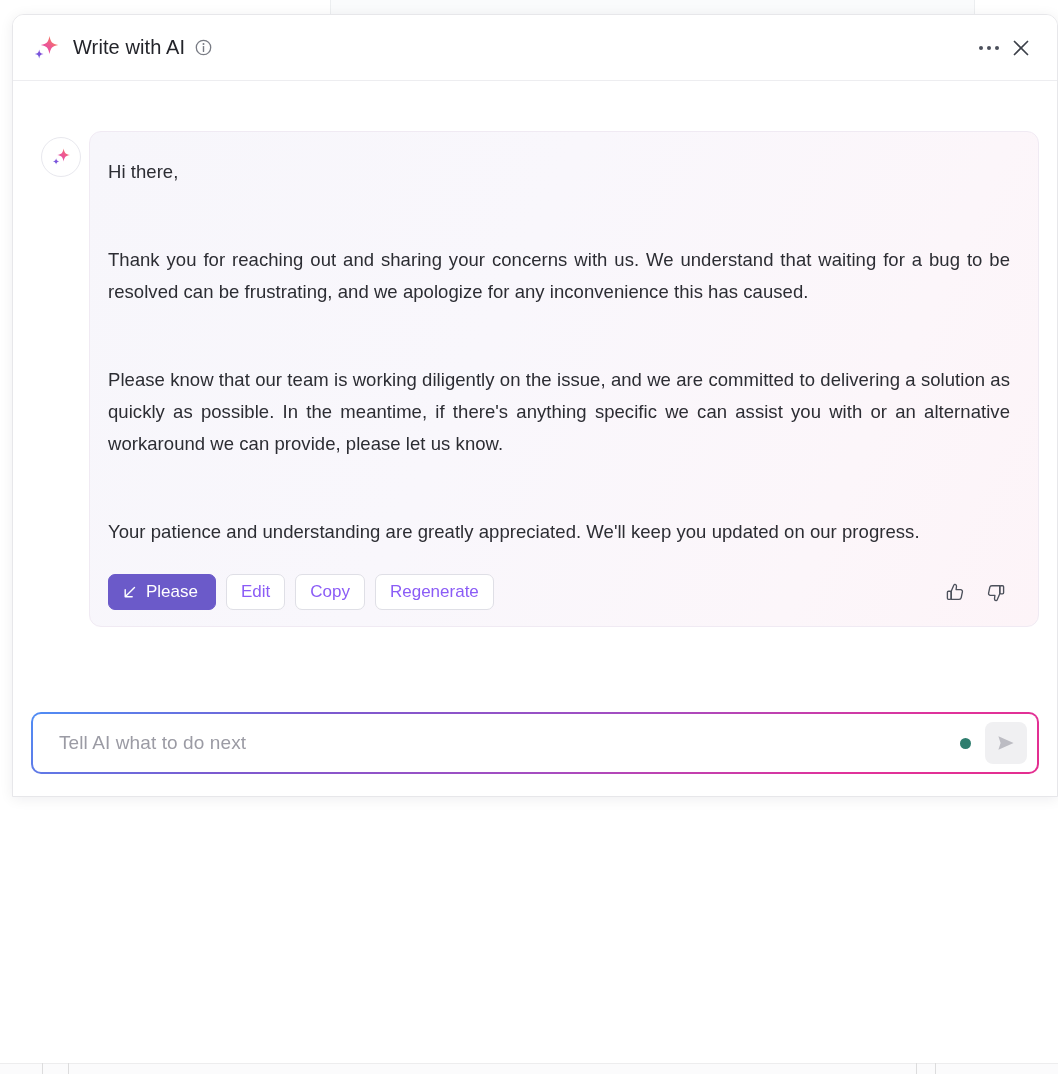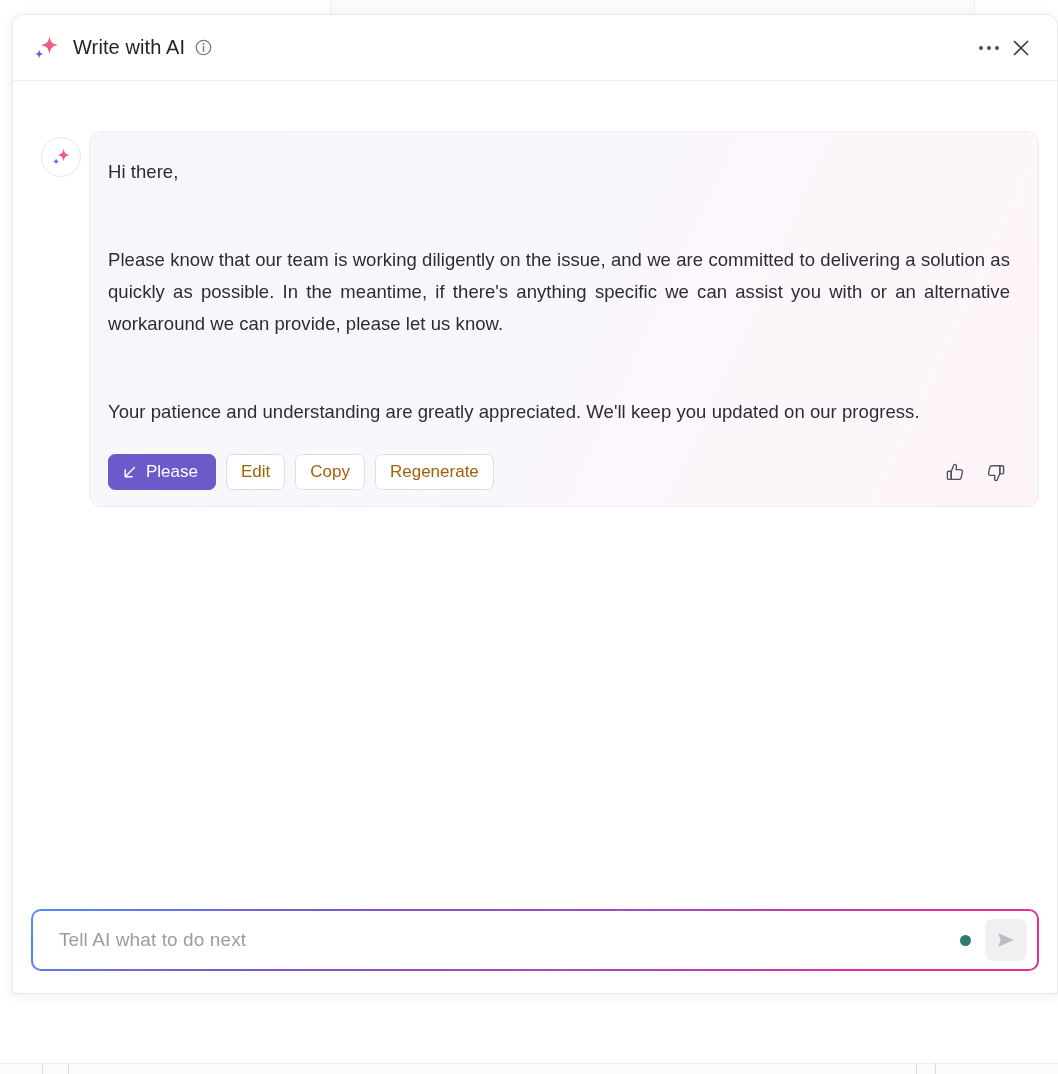--- a/index.html
+++ b/index.html
@@ -29,21 +29,21 @@
   .bg-tick {
     position: absolute;
     top: 1063px; width: 1px; height: 11px;
     background: #dcdcdd;
   }
 
   
   .panel {
     position: absolute;
     left: 12px; top: 14px;
-    width: 1046px; height: 980px;
+    width: 1046px; height: 783px;
     background: #ffffff;
     border: 1px solid #e7e7ea;
     border-top-left-radius: 12px;
     border-top-right-radius: 12px;
     box-shadow: 0 2px 14px rgba(20,20,40,.07);
     display: flex;
     flex-direction: column;
     overflow: hidden;
   }
 
@@ -150,21 +150,21 @@
     font-family: "Liberation Sans", sans-serif;
     font-size: 17px;
     border-radius: 7px;
     height: 36px;
     padding: 12px 14px;
     display: inline-flex;
     align-items: center;
     cursor: pointer;
     background: #ffffff;
     border: 1px solid #dfdfe6;
-    color: #a16207;
+    color: #8b5cf6;
     margin-right: 10px;
     white-space: nowrap;
   }
   .btn-primary {
     background: #6b5ac9;
     border: 1px solid #6b5ac9;
     color: #ffffff;
     padding: 0 17px 0 13px;
   }
   .btn-primary .ins-arrow {
@@ -309,20 +309,21 @@
           </defs>
           <path d="M13.6 2.4 C14.4 6.9 15.6 8.1 20 8.9 C15.6 9.7 14.4 10.9 13.6 15.4 C12.8 10.9 11.6 9.7 7.2 8.9 C11.6 8.1 12.8 6.9 13.6 2.4 Z" fill="url(#aBig)"></path>
           <path d="M6.1 12.2 C6.5 14.4 7.1 15 9.3 15.4 C7.1 15.8 6.5 16.4 6.1 18.6 C5.7 16.4 5.1 15.8 2.9 15.4 C5.1 15 5.7 14.4 6.1 12.2 Z" fill="url(#aSml)"></path>
         </svg>
       </div>
 
       <div class="ai-card">
 
         <div class="ai-body">
           <p class="greet">Hi there,</p>
+          <p class="gap">Thank you for reaching out and sharing your concerns with us. We understand that waiting for a bug to be resolved can be frustrating, and we apologize for any inconvenience this has caused.</p>
           <p class="gap">Please know that our team is working diligently on the issue, and we are committed to delivering a solution as quickly as possible. In the meantime, if there's anything specific we can assist you with or an alternative workaround we can provide, please let us know.</p>
           <p class="gap">Your patience and understanding are greatly appreciated. We'll keep you updated on our progress.</p>
         </div>
 
         <div class="actions">
 
           <button class="btn btn-primary">
             <span class="ins-arrow">
               <svg viewBox="0 0 15 15" xmlns="http://www.w3.org/2000/svg">
                 <path d="M12.5 2.5 L3.2 11.8 M3.2 4.8 L3.2 11.8 L10.2 11.8" fill="none" stroke="#ffffff" stroke-width="1.4" stroke-linecap="round" stroke-linejoin="round"></path>

